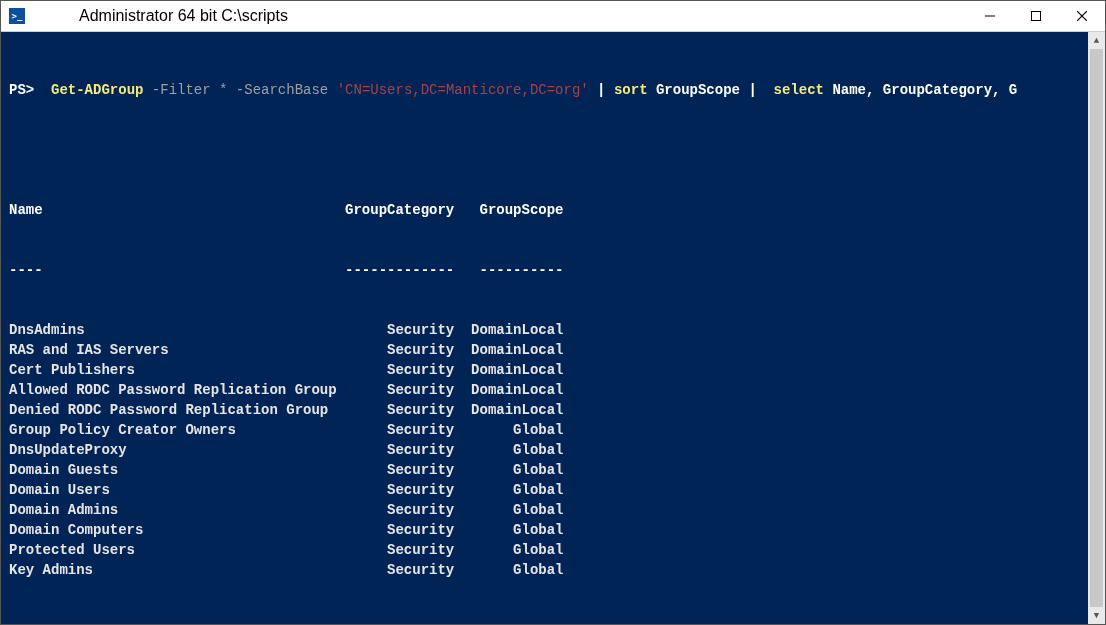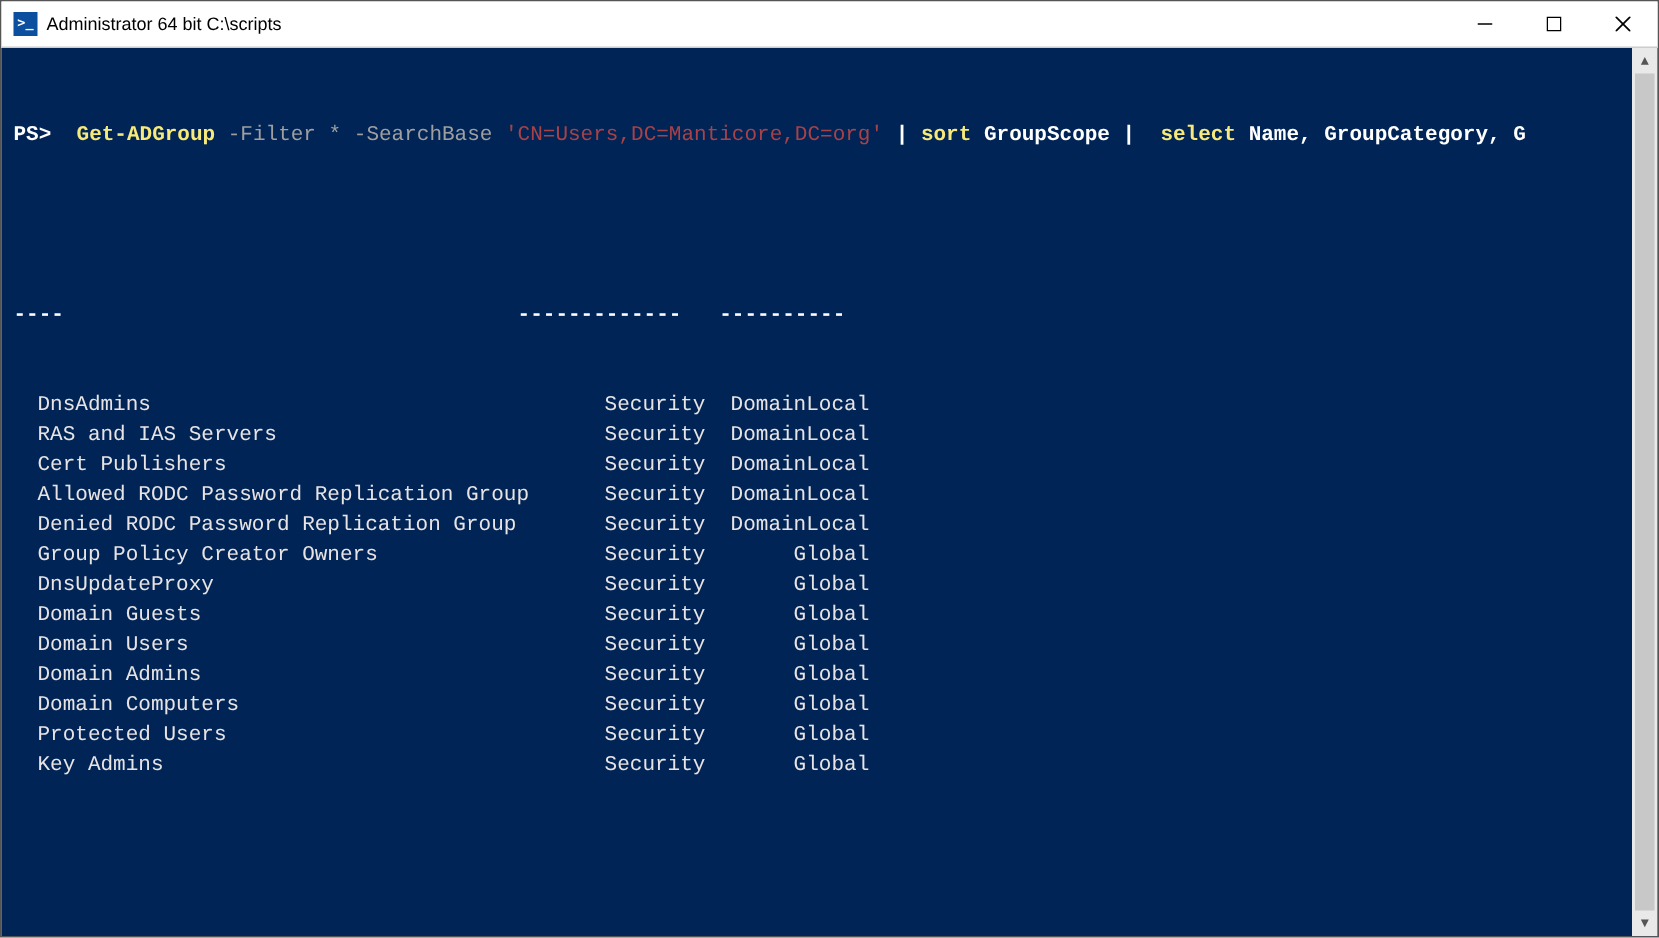--- a/index.html
+++ b/index.html
@@ -1,30 +1,30 @@
 <!DOCTYPE html>
 <html><head>
 <meta charset="utf-8">
 <style>
   html,body{margin:0;padding:0;background:#fff;font-family:sans-serif;}
   .window{width:1106px;height:625px;border:1px solid #555;box-sizing:border-box;display:flex;flex-direction:column;}
   .titlebar{height:30px;background:#fff;display:flex;align-items:center;border-bottom:1px solid #ccc;}
   .titlebar .ps-icon{width:16px;height:16px;margin:0 6px 0 8px;background:#0b4f9e;display:flex;align-items:center;justify-content:center;color:#fff;font-size:9px;font-weight:bold;font-family:Consolas,monospace;}
-  .titlebar .title{font-size:12px;color:#000;flex:0 0 auto;}
+  .titlebar .title{font-size:16px;color:#000;flex:0 0 auto;margin-left:48px;}
   .titlebar .spacer{flex:1 1 auto;}
   .winbtn{width:46px;height:30px;display:flex;align-items:center;justify-content:center;color:#000;}
   .winbtn svg{width:10px;height:10px;stroke:#000;stroke-width:1;fill:none;}
   .winbtn.close svg{stroke-width:1.2;}
   .console{flex:1 1 auto;background:#012456;color:#eceaea;font-family:Consolas,"Courier New",monospace;font-size:14px;line-height:20px;padding:8px 8px 8px 8px;white-space:pre;overflow:hidden;position:relative;}
   .console .row{height:20px;}
   .yellow{color:#f7e97a;font-weight:bold;}
   .gray{color:#9f9f9f;}
   .darkred{color:#a84248;}
   .white{color:#ffffff;font-weight:bold;}
-  .normal{color:#e8e4e4;font-weight:normal;margin-left:16px;}
+  .normal{color:#e8e4e4;font-weight:bold;}
   .header{font-weight:bold;color:#fff;}
   .scrollbar{position:absolute;right:0;top:0;bottom:0;width:17px;background:#e9e9e9;display:flex;flex-direction:column;}
   .scrollbar .arrow{height:17px;display:flex;align-items:center;justify-content:center;color:#555;font-size:9px;}
   .scrollbar .track{flex:1;position:relative;}
   .scrollbar .thumb{position:absolute;left:2px;right:2px;top:0;height:100%;background:#c8c8c8;}
 </style>
 </head>
 <body>
 
 <div class="window">
@@ -48,20 +48,21 @@
       <svg viewBox="0 0 10 10">
           <line x1="0" y1="0" x2="10" y2="10"></line>
           <line x1="10" y1="0" x2="0" y2="10"></line>
         </svg>
     </div>
   </div>
 
   <div class="console">
     <div class="row"><span class="white">PS&gt; </span> <span class="yellow">Get-ADGroup</span><span class="gray"> -Filter * -SearchBase </span><span class="darkred">'CN=Users,DC=Manticore,DC=org'</span><span class="white"> | </span><span class="yellow">sort</span><span class="white"> GroupScope </span><span class="white">|  </span><span class="yellow">select</span><span class="white"> Name, GroupCategory, G</span></div>
     <div class="row"> </div>
+    <div class="row header" id="hdr">Name                                    GroupCategory   GroupScope</div>
     <div class="row header" id="dashes">----                                    -------------   ----------</div>
     <div id="rows"><div class="row normal">DnsAdmins                                    Security  DomainLocal</div><div class="row normal">RAS and IAS Servers                          Security  DomainLocal</div><div class="row normal">Cert Publishers                              Security  DomainLocal</div><div class="row normal">Allowed RODC Password Replication Group      Security  DomainLocal</div><div class="row normal">Denied RODC Password Replication Group       Security  DomainLocal</div><div class="row normal">Group Policy Creator Owners                  Security       Global</div><div class="row normal">DnsUpdateProxy                               Security       Global</div><div class="row normal">Domain Guests                                Security       Global</div><div class="row normal">Domain Users                                 Security       Global</div><div class="row normal">Domain Admins                                Security       Global</div><div class="row normal">Domain Computers                             Security       Global</div><div class="row normal">Protected Users                              Security       Global</div><div class="row normal">Key Admins                                   Security       Global</div></div>
     
     
     
 
     <div class="scrollbar">
       <div class="arrow">▲</div>
       <div class="track">
         <div class="thumb"></div>

